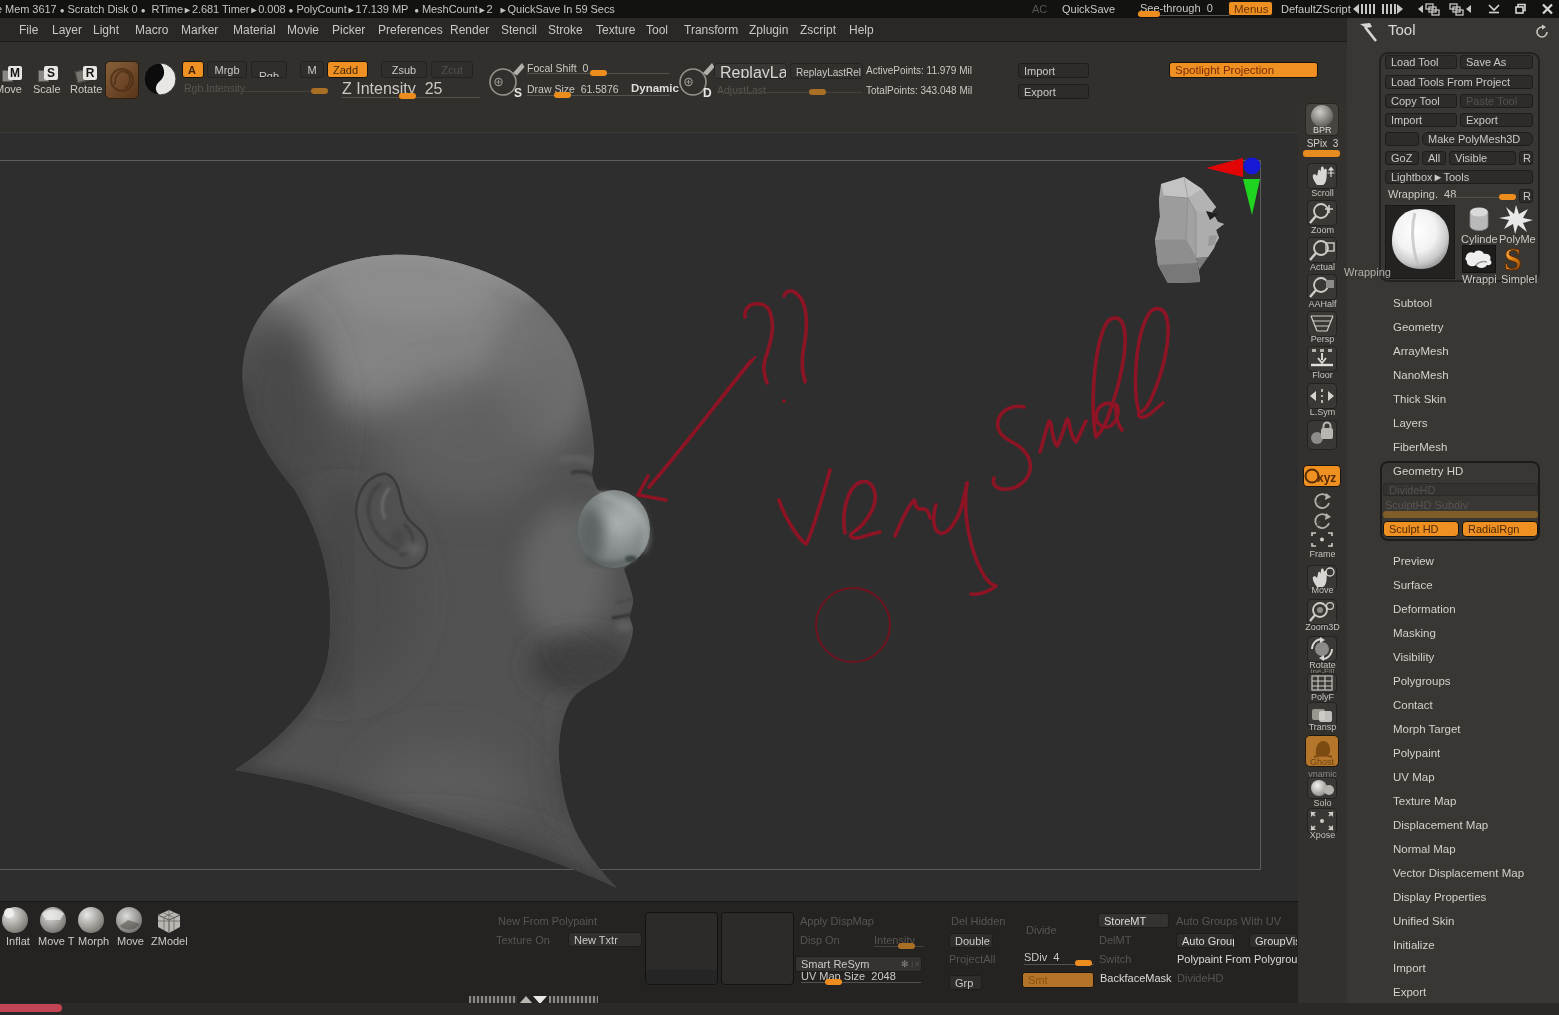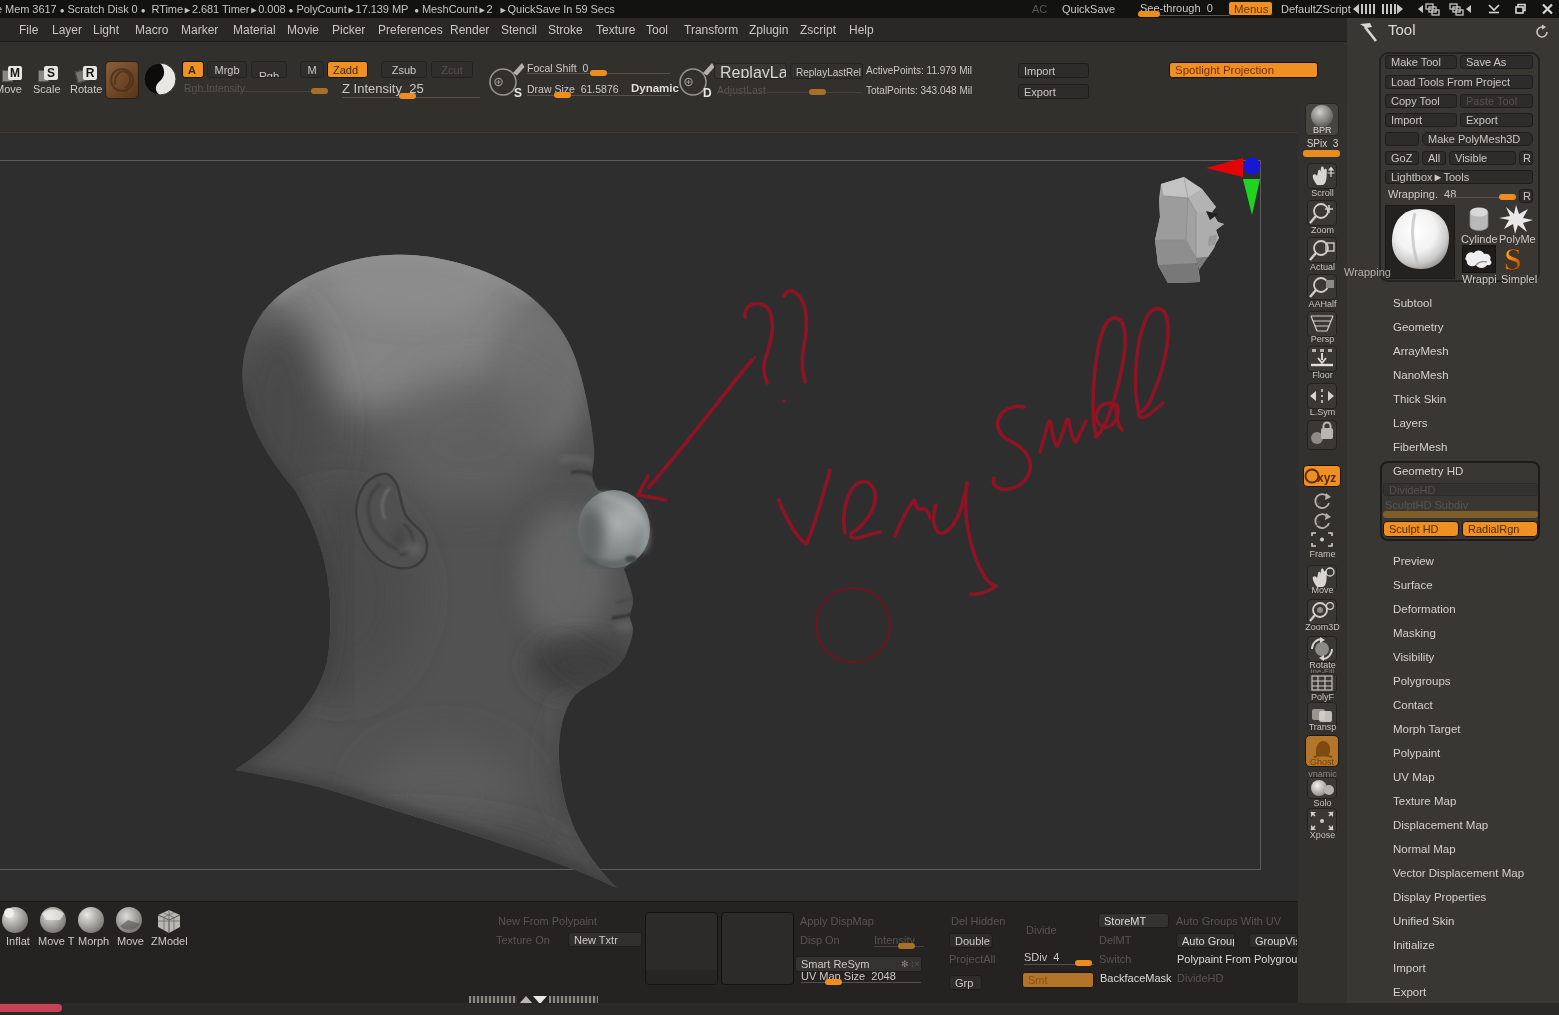--- a/index.html
+++ b/index.html
@@ -116,21 +116,21 @@
     <div class="btn" style="left:207px;top:61px;width:40px;height:17px;border-color:#232220;background:#2f2e2c;padding-top:3px;text-align:center;padding-left:0;">Mrgb</div>
     <div class="btn" style="left:251px;top:61px;width:36px;height:17px;border-color:#232220;background:#2f2e2c;padding-top:9px;text-align:center;padding-left:0;">Rgb</div>
     <div class="btn" style="left:300px;top:61px;width:24px;height:17px;border-color:#232220;background:#2f2e2c;padding-top:3px;text-align:center;padding-left:0;">M</div>
     <div class="btn orange" style="left:327px;top:61px;width:41px;height:17px;padding-top:3px;color:#45270a;">Zadd</div>
     <div class="btn" style="left:381px;top:61px;width:46px;height:17px;border-color:#232220;background:#2f2e2c;padding-top:3px;text-align:center;padding-left:0;">Zsub</div>
     <div class="btn gh" style="left:431px;top:61px;width:42px;height:17px;border-color:#232220;background:#2f2e2c;padding-top:3px;text-align:center;padding-left:0;">Zcut</div>
 
     <div class="lbl dim" style="left:184px;top:82px;font-size:10.5px;">Rgb Intensity</div>
     <div class="sl-track" style="left:184px;top:91px;width:142px;background:#45423e;"></div>
     <div class="sl-h dull" style="left:311px;top:88px;"></div>
-    <div class="lbl" style="left:342px;top:82px;font-size:13px;">Z Intensity&nbsp; 25</div>
+    <div class="lbl" style="left:342px;top:82px;font-size:16px;">Z Intensity&nbsp; 25</div>
     <div class="sl-track" style="left:342px;top:97px;width:138px;background:#55514c;"></div>
     <div class="sl-h" style="left:399px;top:93px;"></div>
 
     <svg class="abs" style="left:487px;top:60px;" width="40" height="42" viewBox="0 0 40 42">
       <circle cx="16" cy="22" r="13" fill="none" stroke="#96938f" stroke-width="1.6"></circle>
       <circle cx="11.5" cy="22" r="3.6" fill="none" stroke="#96938f" stroke-width="1.2"></circle>
       <path d="M11.5 19.8 V24.2 M9.3 22 H13.7" stroke="#96938f" stroke-width="1"></path>
       <path d="M26 13 L35 3 L37.5 7 L30 15.5 Z" fill="#b5b2ae"></path>
       <text x="27" y="37" fill="#e8e6e2" font-size="12" font-weight="bold" font-family="Liberation Sans">S</text>
     </svg>
@@ -517,21 +517,21 @@
       <path d="M4 4 L14 3 L16 7 L10 8 Z" fill="#d8d6d2"></path>
       <path d="M9 7 L20 21" stroke="#d8d6d2" stroke-width="2.6"></path>
     </svg>
     <div class="lbl" style="left:1388px;top:23px;font-size:15px;color:#dbd9d5;">Tool</div>
     <svg class="abs" style="left:1534px;top:24px;" width="16" height="16" viewBox="0 0 16 16">
       <path d="M13 8 A5 5 0 1 1 8 3" fill="none" stroke="#c9c6c2" stroke-width="1.6"></path>
       <path d="M8 0.5 L12 3 L8 5.8 Z" fill="#c9c6c2"></path>
     </svg>
 
     <div class="abs" style="left:1379px;top:52px;width:161px;height:230px;border:2px solid #232221;border-radius:9px;"></div>
-    <div class="btn" style="left:1385px;top:55px;width:72px;height:14px;padding-top:1px;">Make Tool</div>
+    <div class="btn" style="left:1385px;top:55px;width:72px;height:14px;padding-top:1px;">Load Tool</div>
     <div class="btn" style="left:1460px;top:55px;width:73px;height:14px;padding-top:1px;">Save As</div>
     <div class="btn" style="left:1385px;top:75px;width:148px;height:14px;padding-top:1px;">Load Tools From Project</div>
     <div class="btn" style="left:1385px;top:94px;width:72px;height:14px;padding-top:1px;">Copy Tool</div>
     <div class="btn gh" style="left:1460px;top:94px;width:73px;height:14px;padding-top:1px;">Paste Tool</div>
     <div class="btn" style="left:1385px;top:113px;width:72px;height:14px;padding-top:1px;">Import</div>
     <div class="btn" style="left:1460px;top:113px;width:73px;height:14px;padding-top:1px;">Export</div>
     <div class="btn" style="left:1385px;top:132px;width:34px;height:14px;padding-top:12px;">Clone</div>
     <div class="btn" style="left:1422px;top:132px;width:111px;height:14px;padding-top:1px;border-radius:6px;">Make PolyMesh3D</div>
     <div class="btn" style="left:1385px;top:151px;width:34px;height:14px;padding-top:1px;">GoZ</div>
     <div class="btn" style="left:1422px;top:151px;width:24px;height:14px;padding-top:1px;">All</div>

